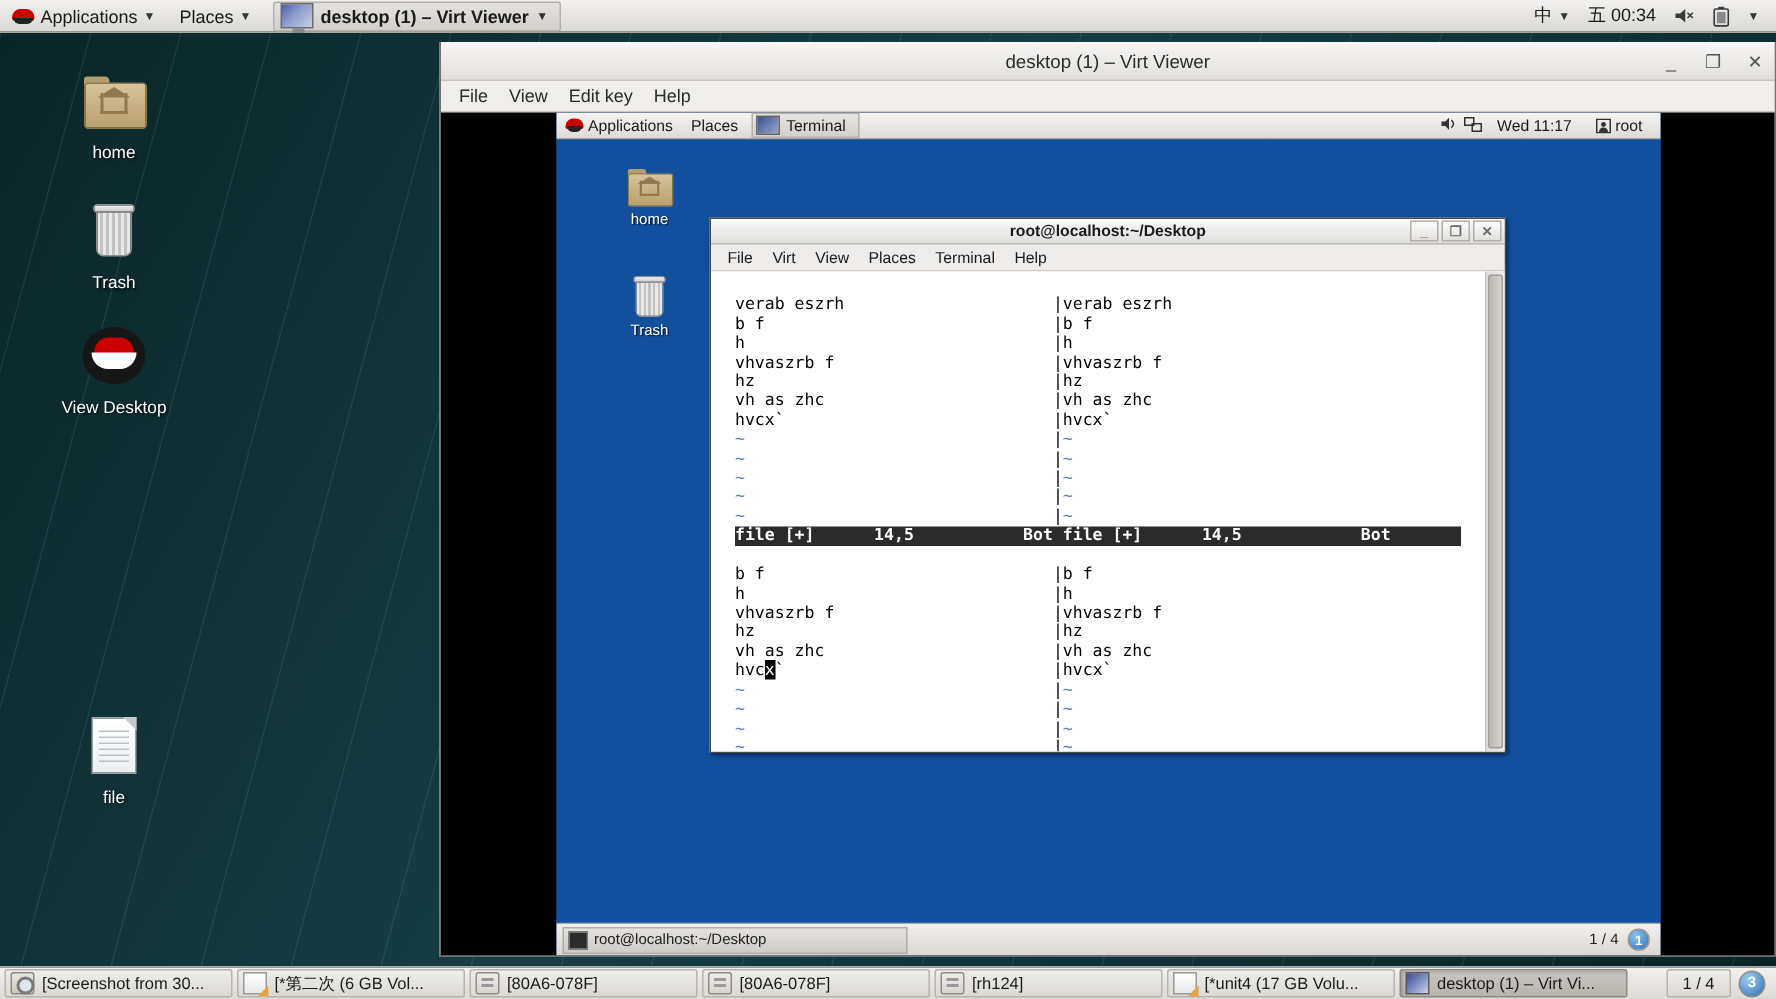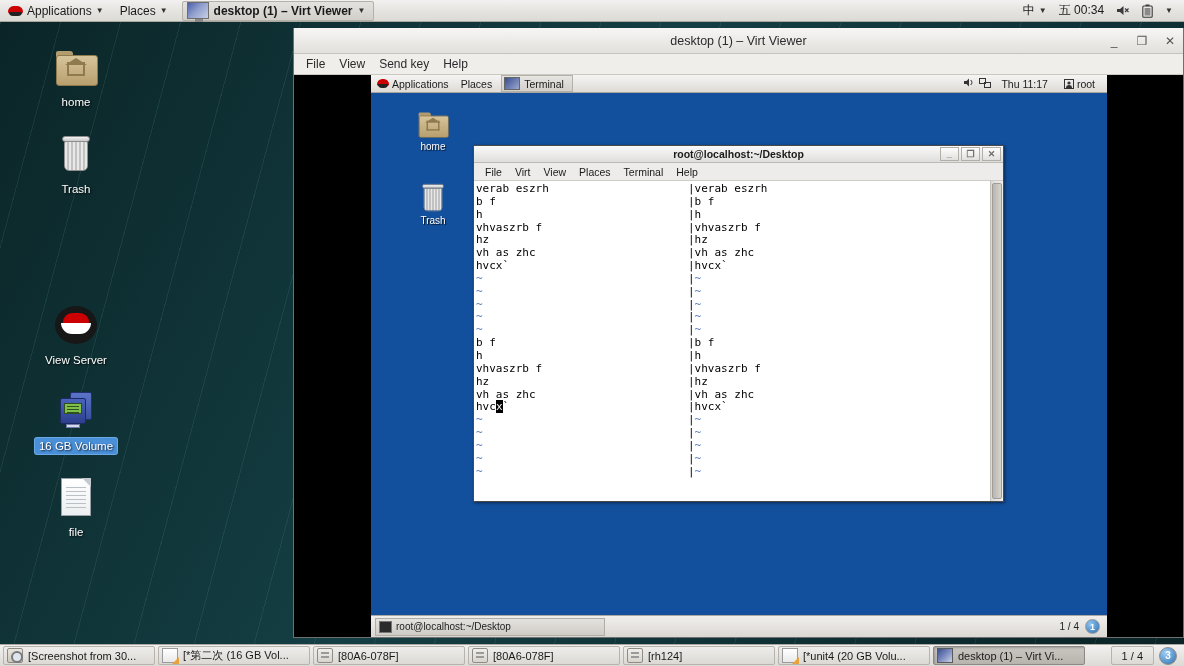--- a/index.html
+++ b/index.html
@@ -198,21 +198,21 @@
   }
   .term-menu {
     height:18px; background:#eeecea; border-bottom:1px solid #cfccc7;
     display:flex; align-items:center; font-size:10.5px; color:#1a1a1a; padding-left:5px; gap:1px;
   }
   .term-menu span { padding: 1px 6px; }
   .term-area { flex:1; display:flex; background:#fff; overflow:hidden; position:relative;}
   .term-text {
     flex:1; font-family:"DejaVu Sans Mono","Liberation Mono",monospace;
     font-size:11px; line-height:12.85px; color:#000; background:#fff;
-    padding:2px; white-space:pre; overflow:hidden;
+    padding:16px; white-space:pre; overflow:hidden;
   }
   .vline { color:#000; }
   .tilde { color:#5c7fc0; }
   .statusline {
     background:#2b2b2b; color:#fff; display:block; font-weight:bold;
   }
   .cursor { background:#000; color:#fff; }
   .term-scroll {
     width:13px; background:linear-gradient(to right,#dedbd7,#f0eeeb);
     border-left:1px solid #c3c0bb; position:relative;
@@ -326,43 +326,32 @@
     <div class="dicon" style="left:16px; top:109px;">
       <div class="glyph">
         <div class="ic-trash">
             <div class="lid"></div>
             <div class="body"></div>
           </div>
       </div>
       <span class="lbl">Trash</span>
     </div>
 
-
-    <div class="dicon" style="left:16px; top:280px;">
+    <div class="dicon" style="left:16px; top:192px;">
       <div class="glyph">
         <div class="ic-redhat">
             <div class="circ"></div>
             <div class="hat"></div>
             <div class="brim"></div>
           </div>
       </div>
-      <span class="lbl">View Server</span>
-    </div>
-
-    <div class="dicon selected" style="left:16px; top:366px;">
-      <div class="glyph">
-        <div class="ic-drive">
-            <div class="back"></div>
-            <div class="front"></div>
-            <div class="scr"></div>
-            <div class="foot"></div>
-          </div>
-      </div>
-      <span class="lbl">16 GB Volume</span>
-    </div>
+      <span class="lbl">View Desktop</span>
+    </div>
+
+
 
     <div class="dicon" style="left:16px; top:452px;">
       <div class="glyph">
         <div class="ic-file">
             <div class="pg"></div>
             <div class="fold"></div>
             <div class="lines"></div>
           </div>
       </div>
       <span class="lbl">file</span>
@@ -374,21 +363,21 @@
       <span>desktop (1) – Virt Viewer</span>
       <div class="vv-btns">
         <span>_</span>
         <span>❐</span>
         <span>✕</span>
       </div>
     </div>
     <div class="vv-menu">
       <span>File</span>
       <span>View</span>
-      <span>Send key</span>
+      <span>Edit key</span>
       <span>Help</span>
     </div>
 
     <div class="vv-body">
 
       <div class="vm">
 
         <div class="vm-top">
           <div class="it">
             <span class="redhat-tiny"></span>
@@ -408,21 +397,21 @@
                 <path d="M7.6 3 a3 3 0 0 1 0 5" stroke="#333" stroke-width="1" fill="none"></path>
               </svg>
             </span>
             <span>
               <svg width="12" height="11" viewBox="0 0 12 11">
                 <rect x="0.5" y="1.5" width="6" height="5" fill="none" stroke="#333" stroke-width="1"></rect>
                 <rect x="5.5" y="5.5" width="6" height="5" fill="none" stroke="#333" stroke-width="1"></rect>
               </svg>
             </span>
             <span class="it">
-              <span>Thu 11:17</span>
+              <span>Wed 11:17</span>
             </span>
             <span class="it">
               <svg width="10" height="10" viewBox="0 0 10 10">
                 <rect x="0.5" y="0.5" width="9" height="9" fill="none" stroke="#333" stroke-width="1"></rect>
                 <circle cx="5" cy="4" r="1.6" fill="#333"></circle>
                 <path d="M2 9 a3 3 0 0 1 6 0" fill="#333"></path>
               </svg>
               <span>root</span>
             </span>
           </div>
@@ -473,20 +462,21 @@
 h                               <span class="vline">|</span>h                               
 vhvaszrb f                      <span class="vline">|</span>vhvaszrb f                      
 hz                              <span class="vline">|</span>hz                              
 vh as zhc                       <span class="vline">|</span>vh as zhc                       
 hvcx`                           <span class="vline">|</span>hvcx`                           
 <span class="tilde">~</span>                               <span class="vline">|</span><span class="tilde">~</span>                               
 <span class="tilde">~</span>                               <span class="vline">|</span><span class="tilde">~</span>                               
 <span class="tilde">~</span>                               <span class="vline">|</span><span class="tilde">~</span>                               
 <span class="tilde">~</span>                               <span class="vline">|</span><span class="tilde">~</span>                               
 <span class="tilde">~</span>                               <span class="vline">|</span><span class="tilde">~</span>                               
+<span class="statusline">file [+]      14,5           Bot file [+]      14,5            Bot</span>
 b f                             <span class="vline">|</span>b f                             
 h                               <span class="vline">|</span>h                               
 vhvaszrb f                      <span class="vline">|</span>vhvaszrb f                      
 hz                              <span class="vline">|</span>hz                              
 vh as zhc                       <span class="vline">|</span>vh as zhc                       
 hvc<span class="cursor">x</span>`                           <span class="vline">|</span>hvcx`                           
 <span class="tilde">~</span>                               <span class="vline">|</span><span class="tilde">~</span>                               
 <span class="tilde">~</span>                               <span class="vline">|</span><span class="tilde">~</span>                               
 <span class="tilde">~</span>                               <span class="vline">|</span><span class="tilde">~</span>                               
 <span class="tilde">~</span>                               <span class="vline">|</span><span class="tilde">~</span>                               
@@ -513,37 +503,37 @@
     </div>
   </div>
 
   <div class="bottom-panel">
     <div class="taskbtn">
       <span class="tb-ico screenshot"></span>
       <span class="lbl">[Screenshot from 30...</span>
     </div>
     <div class="taskbtn">
       <span class="tb-ico editor"></span>
-      <span class="lbl">[*第二次 (16 GB Vol...</span>
+      <span class="lbl">[*第二次 (6 GB Vol...</span>
     </div>
     <div class="taskbtn">
       <span class="tb-ico drive"></span>
       <span class="lbl">[80A6-078F]</span>
     </div>
     <div class="taskbtn">
       <span class="tb-ico drive"></span>
       <span class="lbl">[80A6-078F]</span>
     </div>
     <div class="taskbtn">
       <span class="tb-ico drive"></span>
       <span class="lbl">[rh124]</span>
     </div>
     <div class="taskbtn">
       <span class="tb-ico editor"></span>
-      <span class="lbl">[*unit4 (20 GB Volu...</span>
+      <span class="lbl">[*unit4 (17 GB Volu...</span>
     </div>
     <div class="taskbtn active">
       <span class="tb-ico vv"></span>
       <span class="lbl">desktop (1) – Virt Vi...</span>
     </div>
     <div class="bp-right">
       <span class="ws-switch">1 / 4</span>
       <span class="ws-badge-lg">3</span>
     </div>
   </div>

